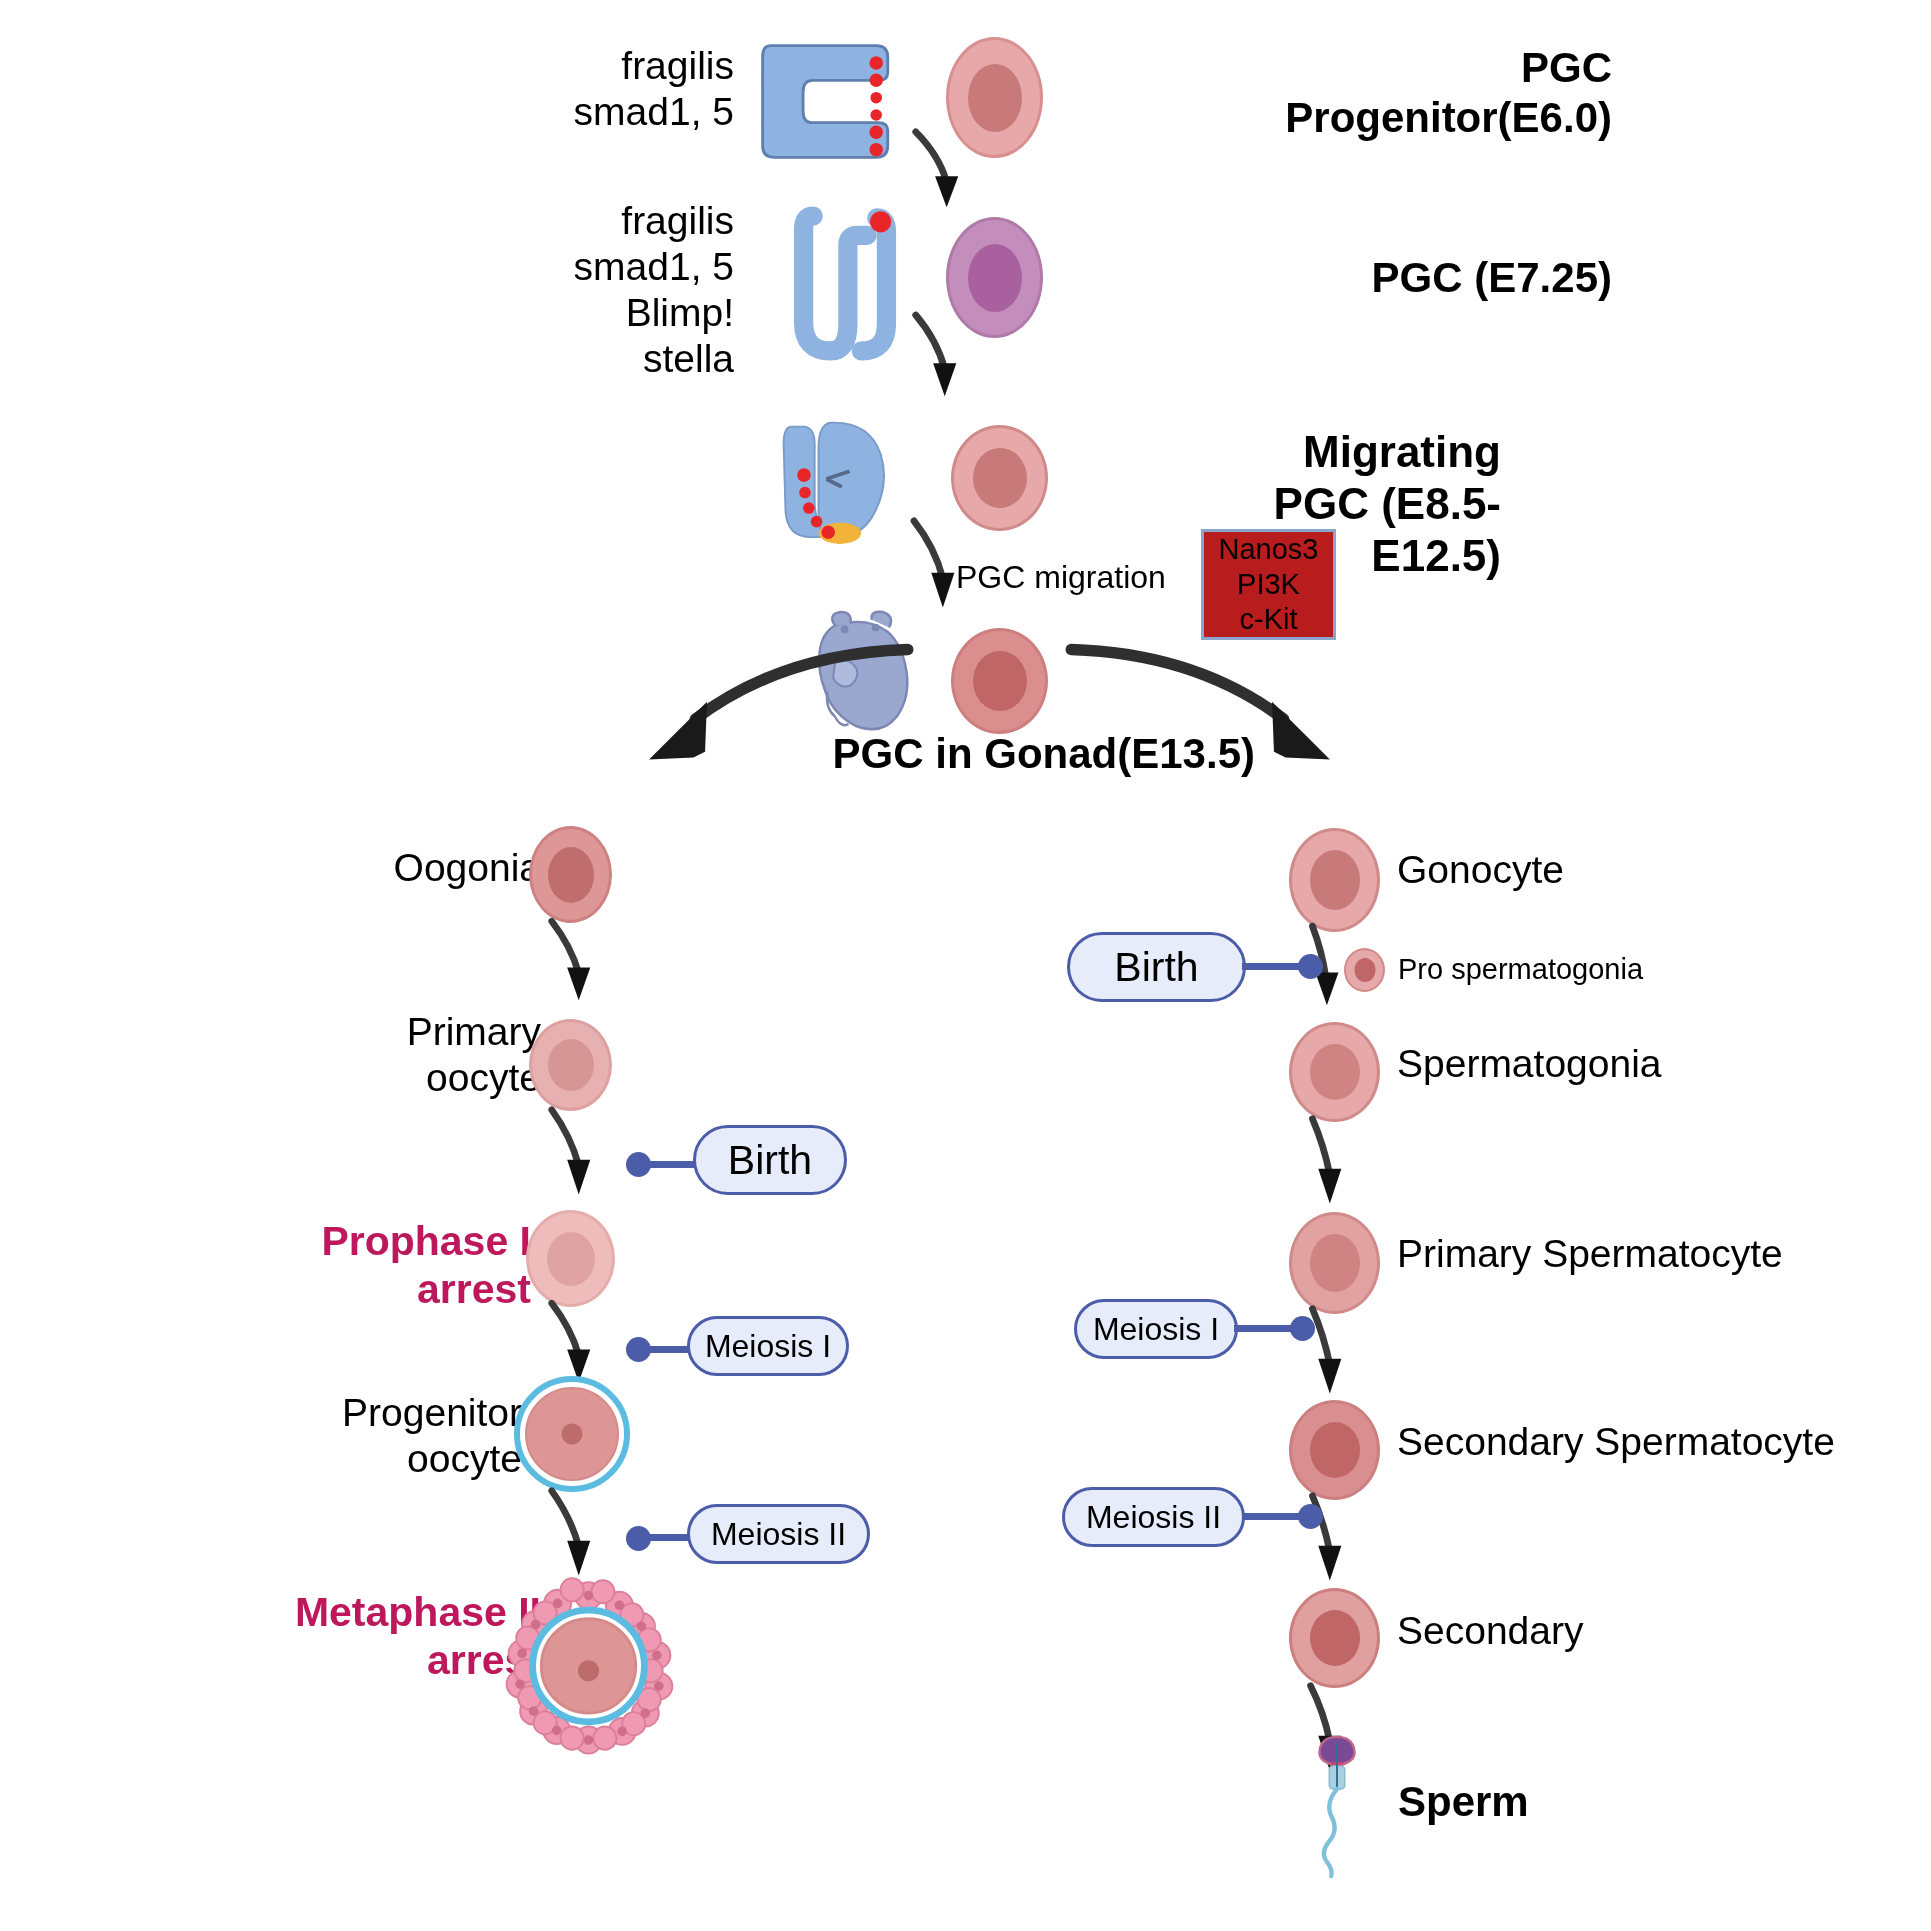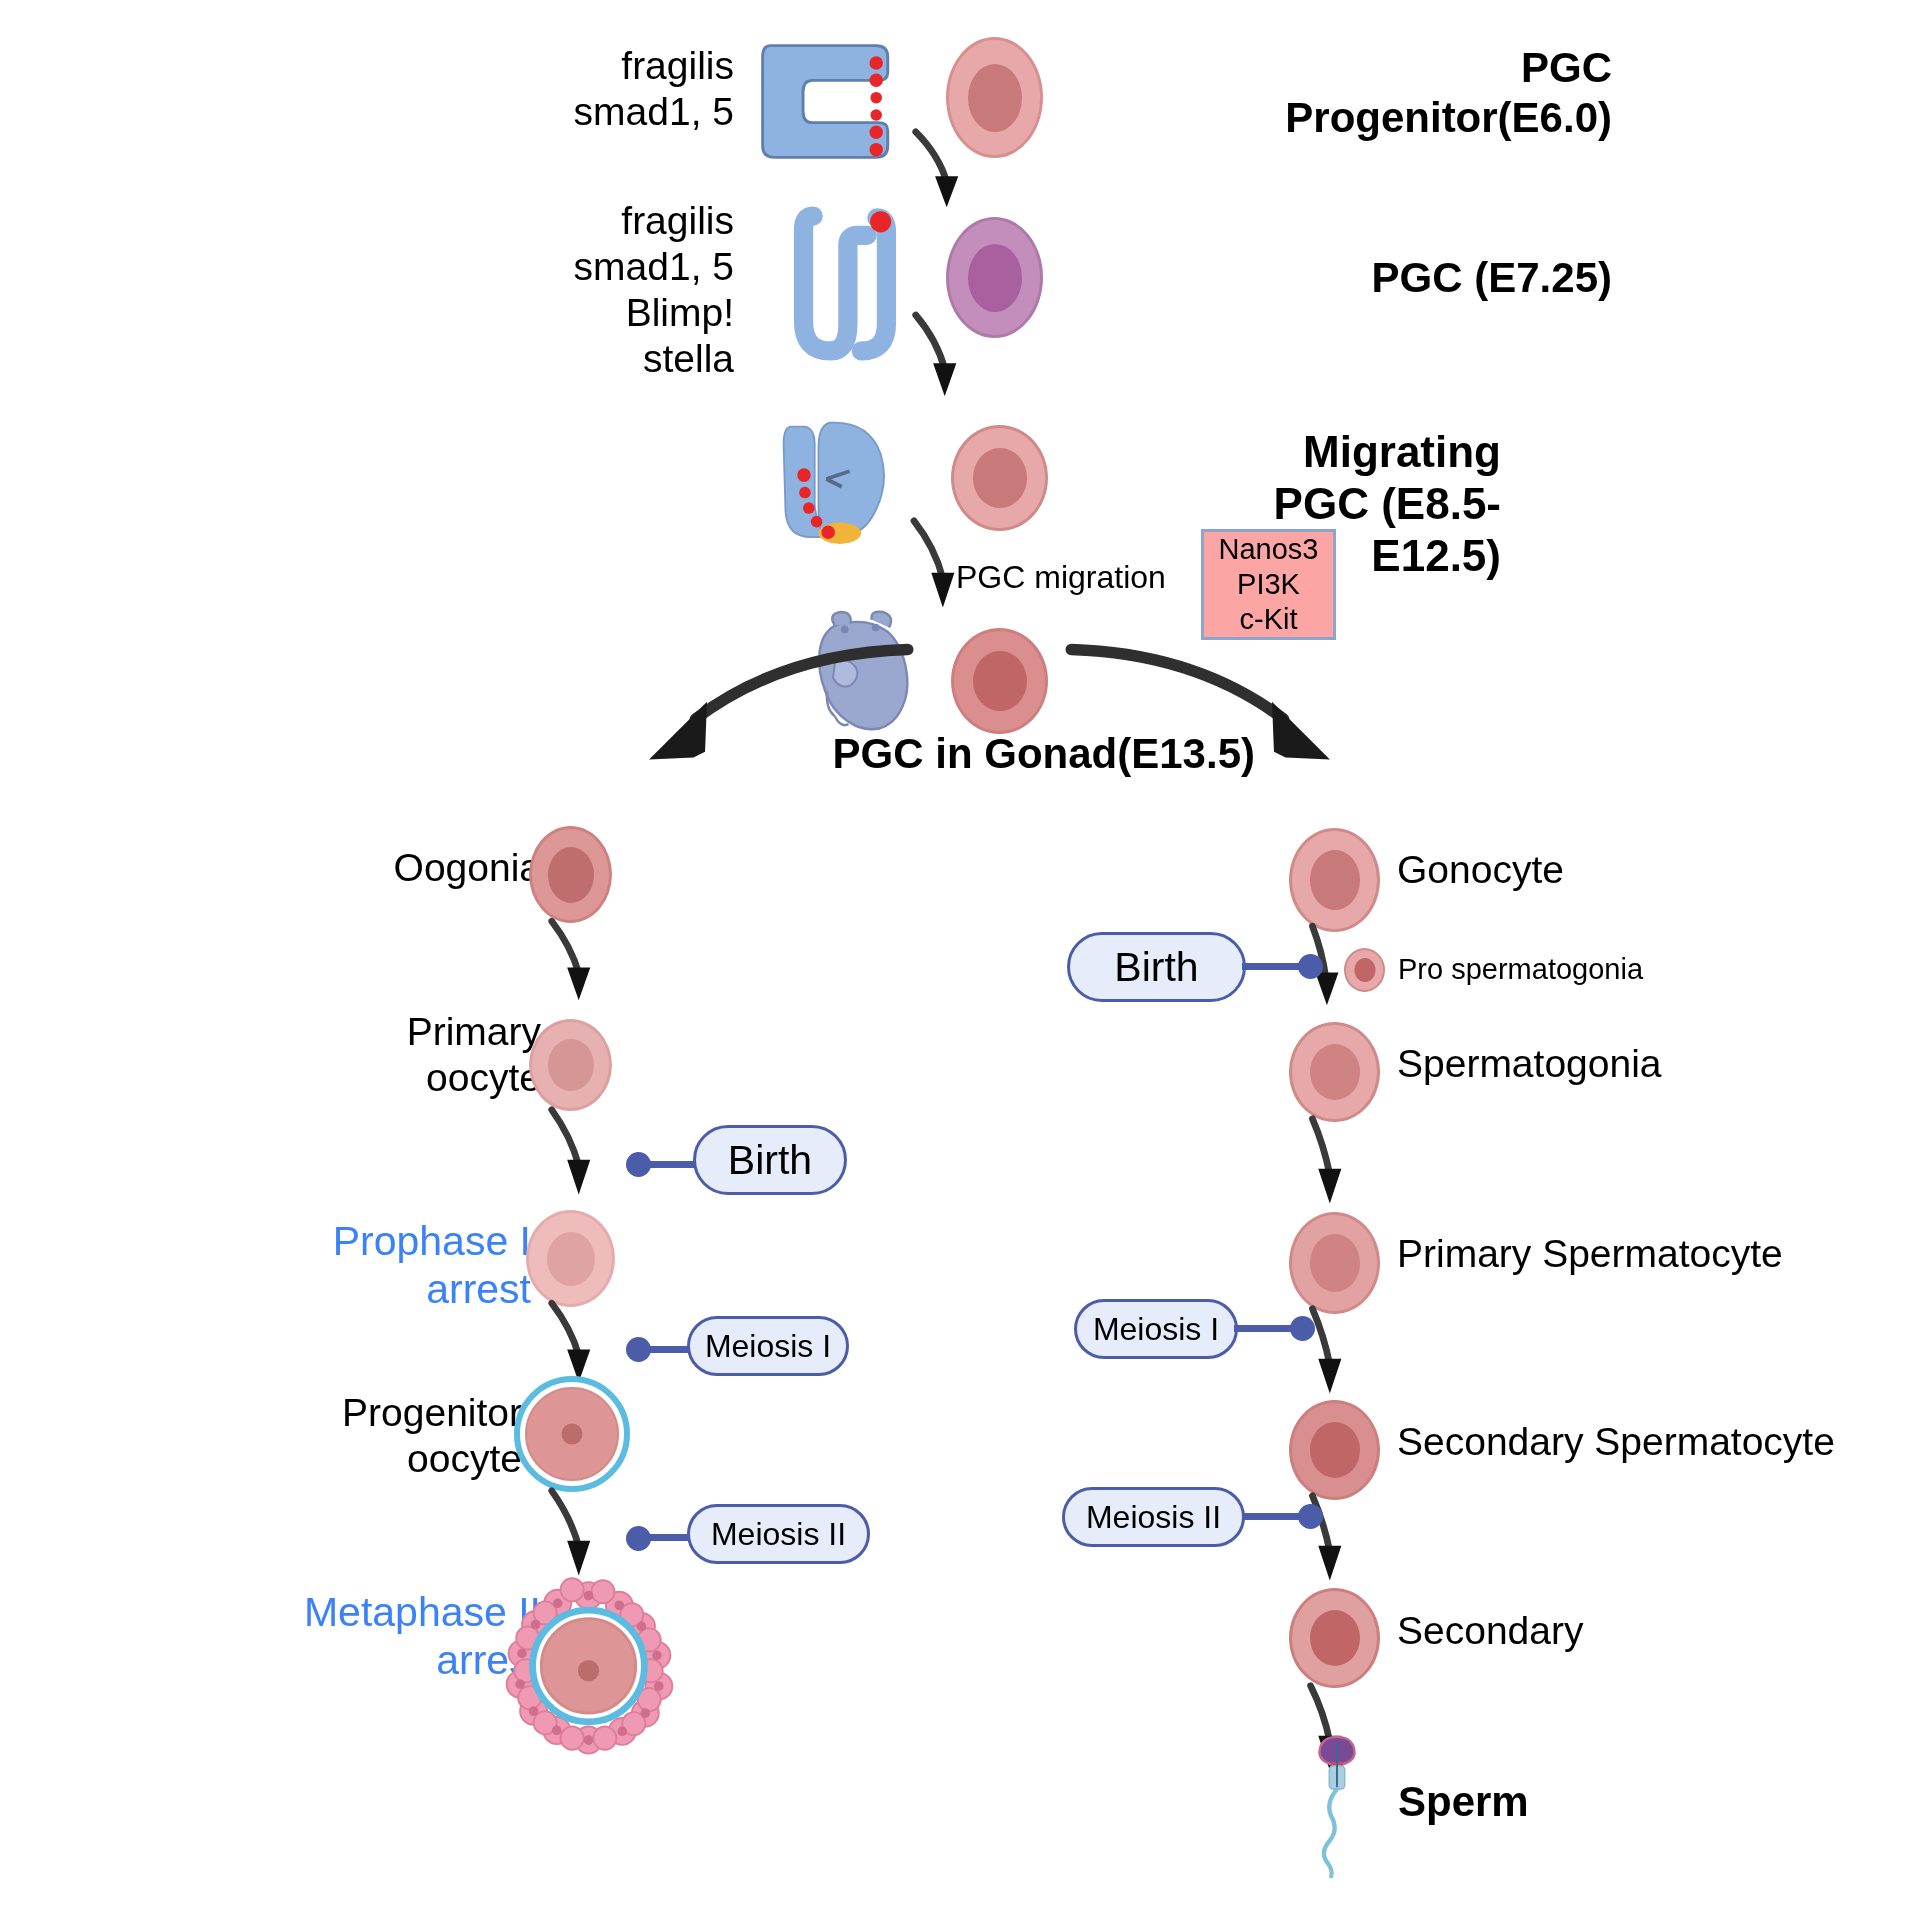--- a/index.html
+++ b/index.html
@@ -26,22 +26,22 @@
   }
   .label-bold {
     font-size: 42px;
     font-weight: bold;
     color: #000000;
     line-height: 1.18;
     white-space: pre-line;
   }
   .label-blue {
     font-size: 41px;
-    font-weight: normal;
-    color: #3b82f6;
+    font-weight: bold;
+    color: #be185d;
     line-height: 1.18;
     white-space: pre-line;
   }
   .label-small {
     font-size: 29px;
     color: #000000;
     line-height: 1.2;
     white-space: pre-line;
   }
   .label-mid {
@@ -87,21 +87,21 @@
   }
   .connector-dot {
     position: absolute;
     background: #4b5da8;
     border-radius: 50%;
   }
 
   
   .gene-box {
     position: absolute;
-    background: #fca5a5;
+    background: #b91c1c;
     border: 3.9px solid #8ba4d0;
     box-sizing: border-box;
     padding: 5.8px 13.5px;
     text-align: center;
   }
 
   svg { display: block; overflow: visible; }
 </style>
 </head>
 <body>

